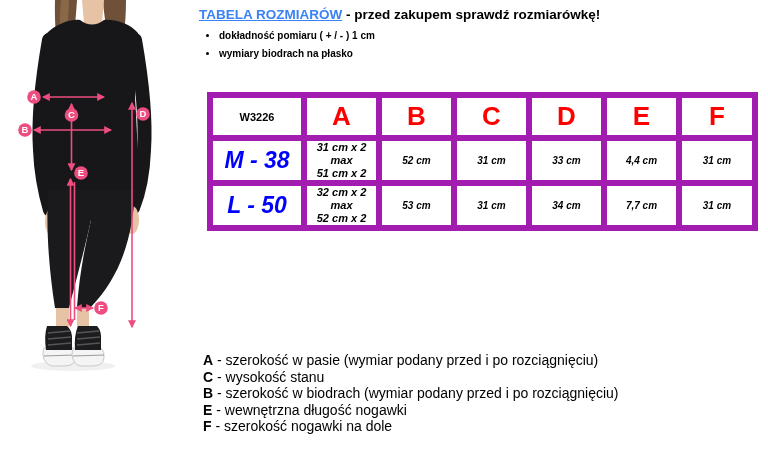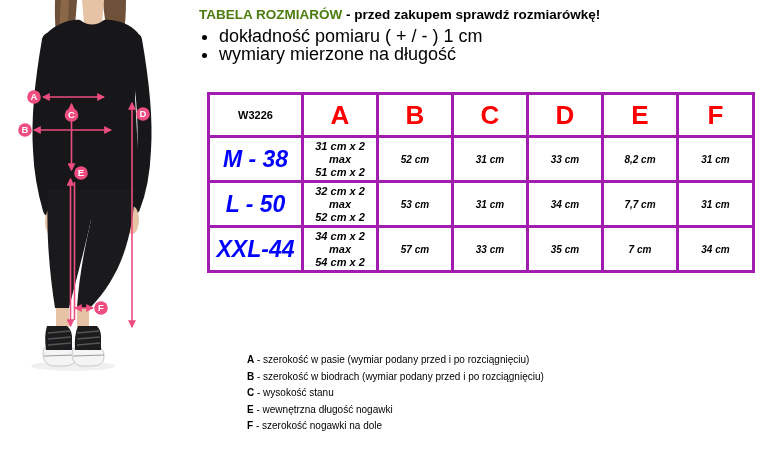--- a/index.html
+++ b/index.html
@@ -2,51 +2,51 @@
 <html><head>
 <meta charset="utf-8">
 <style>
   * { margin:0; padding:0; box-sizing:border-box; }
   html,body { width:768px; height:460px; background:#ffffff; overflow:hidden; }
   body { font-family:"Liberation Sans", sans-serif; color:#000; position:relative; }
 
   
   .header-block { position:absolute; left:199px; top:7px; width:560px; }
   .title-line { font-size:13.5px; font-weight:bold; white-space:nowrap; }
-  .title-red { color:#4d7c0f; }
+  .title-red { color:#3b82f6; text-decoration:underline; }
   .bullet-list { margin:5px 0 0 20px; list-style:disc; }
-  .bullet-list li { font-size:18px; font-weight:normal; line-height:18px; }
+  .bullet-list li { font-size:10px; font-weight:bold; line-height:18px; }
 
   
   .figure-wrap { position:absolute; left:0; top:0; width:190px; height:420px; }
 
   
   .size-table { position:absolute; left:207px; top:92px; border-collapse:collapse; table-layout:fixed; }
-  .size-table td, .size-table th { border:3px solid #a21caf; text-align:center; vertical-align:middle; padding:0; background:#fff; }
+  .size-table td, .size-table th { border:6px solid #a21caf; text-align:center; vertical-align:middle; padding:0; background:#fff; }
   .row-head { height:43px; }
   .row-data { height:45px;font-style:italic; }
   .model-code { font-size:11px; font-weight:bold; }
   .col-letter { color:#ff0000; font-size:26px; font-weight:bold; font-family:"Liberation Sans", sans-serif; }
   .size-label { color:#0000ff; font-size:23px; font-weight:bold; }
   .cell-a { font-size:11px; font-weight:bold; white-space:pre-line; line-height:13px; }
   .cell-val { font-size:10px; font-weight:bold; }
 
   
   .legend { position:absolute; left:203px; top:352px; }
-  .legend-row { font-size:10px; line-height:16.5px; white-space:nowrap;margin-left:44px; }
+  .legend-row { font-size:14px; line-height:16.5px; white-space:nowrap; }
   .legend-letter { font-weight:bold; }
 </style>
 </head>
 <body>
 
 <div class="header-block">
   <div class="title-line"><span class="title-red">TABELA ROZMIARÓW</span><span> - przed zakupem sprawdź rozmiarówkę!</span></div>
   <ul class="bullet-list">
     <li>dokładność pomiaru ( + / - ) 1 cm</li>
-    <li>wymiary mierzone na długość</li>
+    <li>wymiary biodrach na płasko</li>
   </ul>
 </div>
 
 <div class="figure-wrap">
 <svg width="190" height="420" viewBox="0 0 190 420" xmlns="http://www.w3.org/2000/svg">
   <defs>
     <marker id="ah" viewBox="0 0 10 10" refX="8.5" refY="5" markerWidth="5" markerHeight="5" orient="auto-start-reverse">
       <path d="M0,0 L10,5 L0,10 Z" fill="#ed4d7f"></path>
     </marker>
   </defs>
@@ -149,47 +149,36 @@
       <td class="col-letter">F</td>
     </tr>
     <tr class="row-data">
       <td class="size-label">M - 38</td>
       <td class="cell-a">31 cm x 2
 max
 51 cm x 2</td>
       <td class="cell-val">52 cm</td>
       <td class="cell-val">31 cm</td>
       <td class="cell-val">33 cm</td>
-      <td class="cell-val">8,2 cm</td>
+      <td class="cell-val">4,4 cm</td>
       <td class="cell-val">31 cm</td>
     </tr>
     <tr class="row-data">
       <td class="size-label">L - 50</td>
       <td class="cell-a">32 cm x 2
 max
 52 cm x 2</td>
       <td class="cell-val">53 cm</td>
       <td class="cell-val">31 cm</td>
       <td class="cell-val">34 cm</td>
       <td class="cell-val">7,7 cm</td>
       <td class="cell-val">31 cm</td>
     </tr>
-    <tr class="row-data">
-      <td class="size-label">XXL-44</td>
-      <td class="cell-a">34 cm x 2
-max
-54 cm x 2</td>
-      <td class="cell-val">57 cm</td>
-      <td class="cell-val">33 cm</td>
-      <td class="cell-val">35 cm</td>
-      <td class="cell-val">7 cm</td>
-      <td class="cell-val">34 cm</td>
-    </tr>
   </tbody>
 </table>
 
 <div class="legend">
   <div class="legend-row"><span class="legend-letter">A</span><span> - szerokość w pasie (wymiar podany przed i po rozciągnięciu)</span></div>
+  <div class="legend-row"><span class="legend-letter">C</span><span> - wysokość stanu</span></div>
   <div class="legend-row"><span class="legend-letter">B</span><span> - szerokość w biodrach (wymiar podany przed i po rozciągnięciu)</span></div>
-  <div class="legend-row"><span class="legend-letter">C</span><span> - wysokość stanu</span></div>
   <div class="legend-row"><span class="legend-letter">E</span><span> - wewnętrzna długość nogawki</span></div>
   <div class="legend-row"><span class="legend-letter">F</span><span> - szerokość nogawki na dole</span></div>
 </div>
 
 </body></html>

